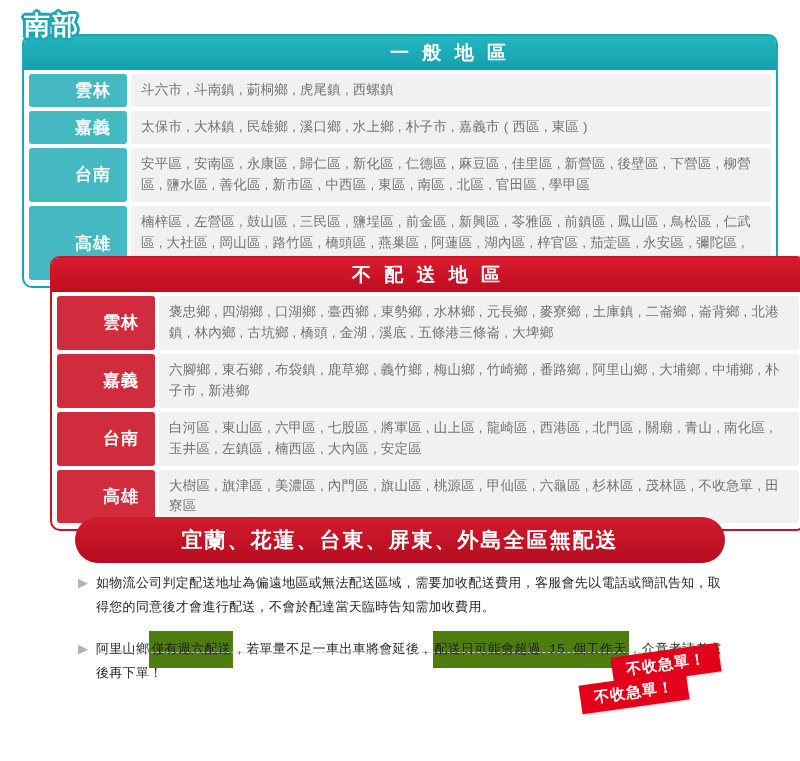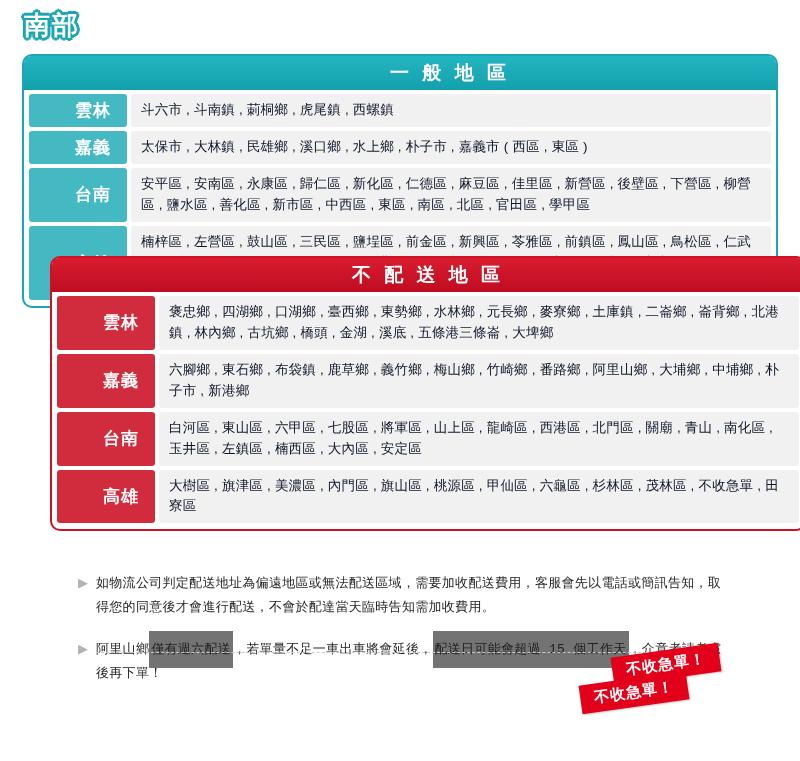--- a/index.html
+++ b/index.html
@@ -48,21 +48,20 @@
     left: 22px;
     width: 756px;
     box-sizing: border-box;
     border-radius: 10px;
     padding: 0;
   }
   .panel-teal {
     top: 34px;
     border: 2px solid #17a8b4;
     background: #ffffff;
-    margin-top: 20px;
   }
   .panel-red {
     top: 256px;
     border: 2px solid #cf1126;
     background: #ffffff;
     margin-left: 28px;
   }
 
   .panel-header {
     height: 34px;
@@ -111,21 +110,21 @@
   .red .row-label { background: #d02c3d; }
 
   .row-body {
     flex: 1 1 auto;
     background: #f1f1f1;
     border-radius: 3px;
     margin-left: 4px;
     padding: 6px 10px;
     font-size: 13.5px;
     line-height: 1.55;
-    color: #0f172a;
+    color: #737373;
     letter-spacing: 0.2px;
     display: flex;
     align-items: center;
   }
 
   
   .banner {
     position: absolute;
     left: 75px;
     top: 517px;
@@ -164,21 +163,21 @@
   }
   .note-text {
     flex: 1 1 auto;
     font-size: 13px;
     line-height: 1.85;
     color: #231f20;
     letter-spacing: 0.3px;
     font-family: Liberation Mono, monospace;
   }
   .hl {
-    background: #737373;
+    background: #4d7c0f;
     padding: 11px 2px;
   }
   .divider {
     position: absolute;
     left: 96px;
     top: 652px;
     width: 610px;
     border-top: 1px dashed #c9c9c9;
   }
 
@@ -249,20 +248,21 @@
         <div class="row-label">台南</div>
         <div class="row-body">白河區 , 東山區 , 六甲區 , 七股區 , 將軍區 , 山上區 , 龍崎區 , 西港區 , 北門區 , 關廟 , 青山 , 南化區 , 玉井區 , 左鎮區 , 楠西區 , 大內區 , 安定區</div>
       </div>
       <div class="row">
         <div class="row-label">高雄</div>
         <div class="row-body">大樹區 , 旗津區 , 美濃區 , 內門區 , 旗山區 , 桃源區 , 甲仙區 , 六龜區 , 杉林區 , 茂林區 , 不收急單 , 田寮區</div>
       </div>
     </div>
   </div>
 
+  <div class="banner">宜蘭、花蓮、台東、屏東、外島全區無配送</div>
 
   <div class="notes">
     <div class="note">
       <div class="bullet">▶</div>
       <div class="note-text">
         <span>如物流公司判定配送地址為偏遠地區或無法配送區域，需要加收配送費用，客服會先以電話或簡訊告知，取得您的同意後才會進行配送，不會於配達當天臨時告知需加收費用。</span>
       </div>
     </div>
     <div class="note">
       <div class="bullet">▶</div>

